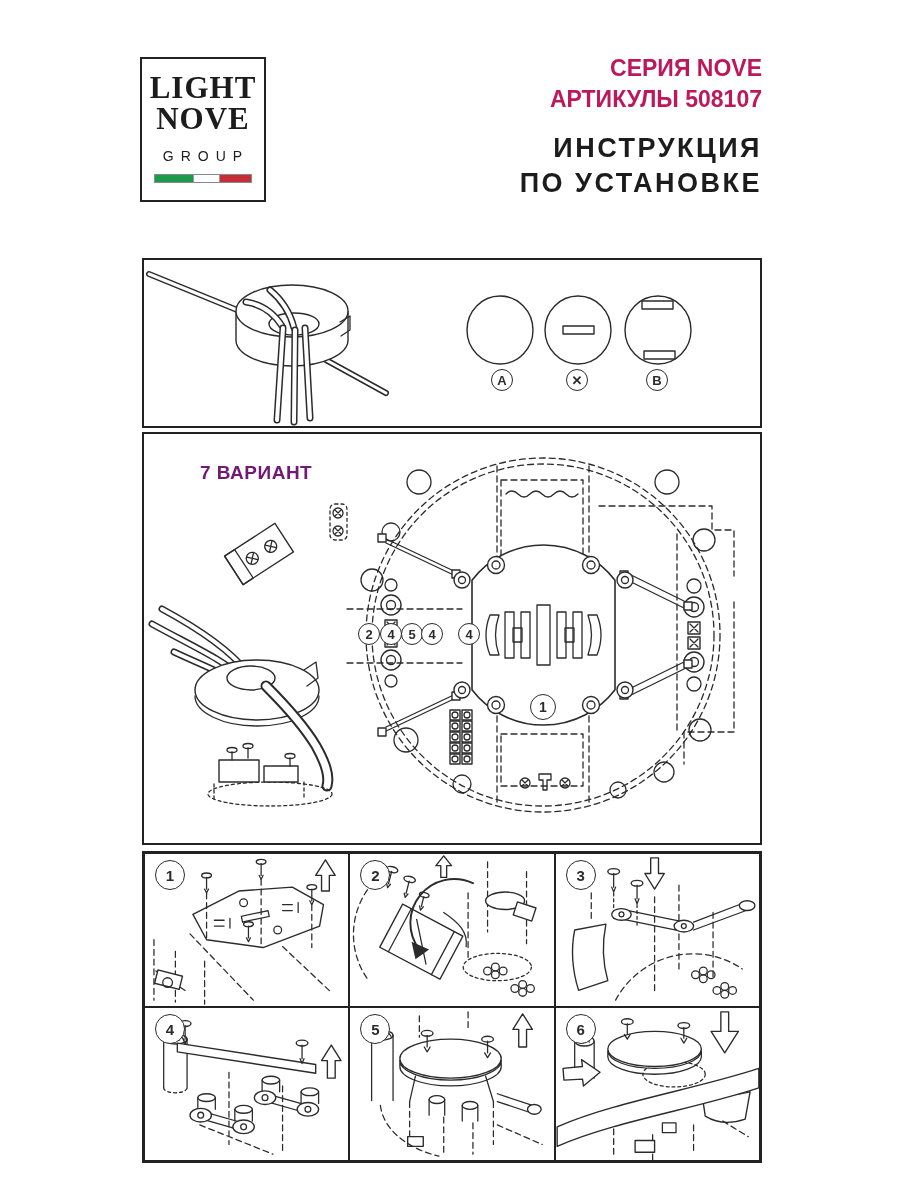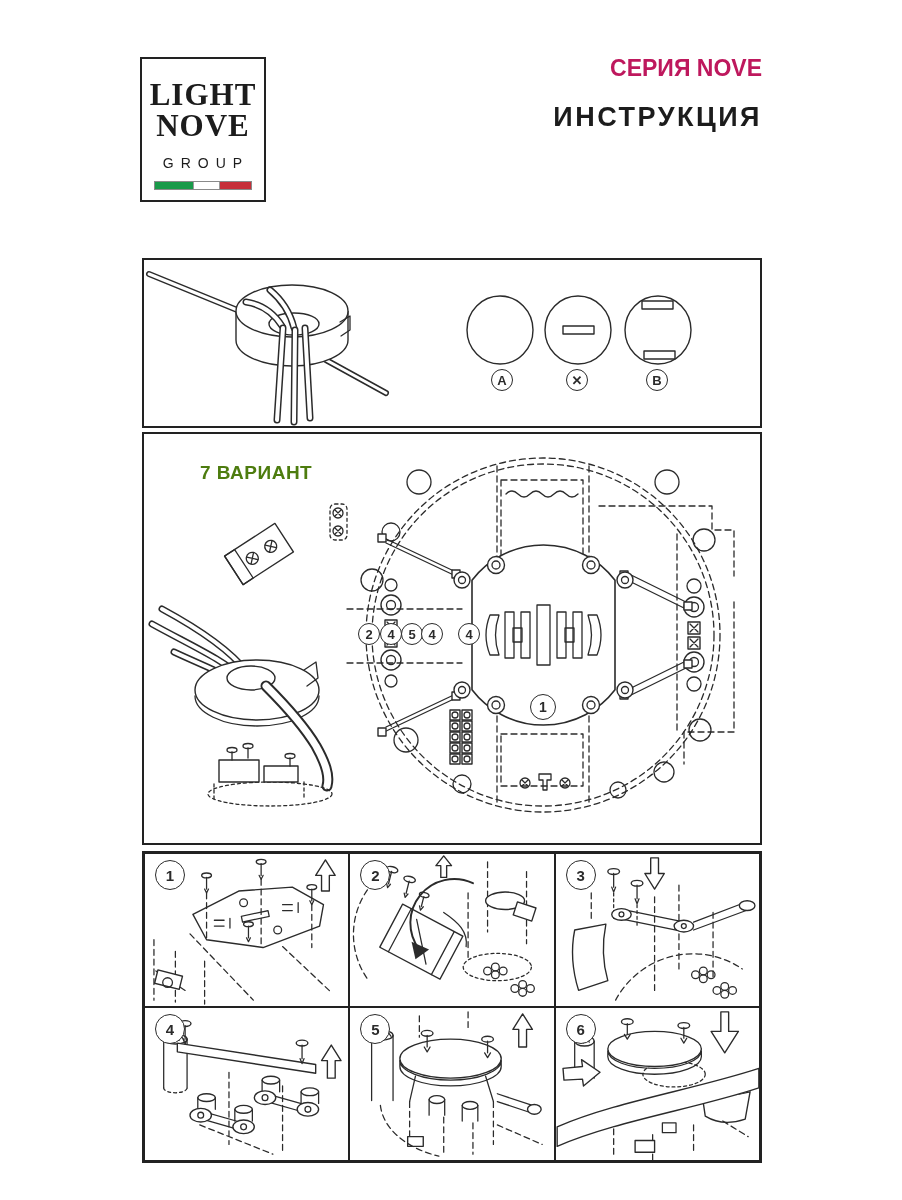--- a/index.html
+++ b/index.html
@@ -10,21 +10,21 @@
   .lnf{fill:#ffffff;stroke:#2b2b2b;stroke-width:1.4;stroke-linejoin:round;}
   .lnk{fill:#2b2b2b;stroke:none;}
   .dash{stroke-dasharray:6 4;}
   .dash2{stroke-dasharray:3 3;}
 
   
   #logo{position:absolute;left:140px;top:57px;width:126px;height:145px;
         border:2px solid #222;box-sizing:border-box;text-align:center;}
   #logo .w1,#logo .w2{font-family:"Liberation Serif", serif;font-weight:bold;
         font-size:31px;line-height:31px;letter-spacing:1px;color:#1c1c1c;}
-  #logo .w1{margin-top:20px;}
+  #logo .w1{margin-top:13px;}
   #logo .w3{font-size:14px;letter-spacing:7px;margin-top:14px;margin-left:6px;color:#1c1c1c;}
   #flagbar{width:98px;height:9px;margin:10px auto 0;border:1px solid #8a8a8a;
         box-sizing:border-box;display:flex;}
   #flagbar .fg{flex:4;}
   #flagbar .fw{flex:2.6;border-left:1px solid #9a9a9a;border-right:1px solid #9a9a9a;}
   #flagbar .fr{flex:3.2;}
 
   
   #titles{position:absolute;right:140px;top:53px;text-align:right;}
   #titles .small{font-size:23px;font-weight:bold;line-height:31px;color:#be185d;}
@@ -34,21 +34,21 @@
   
   .panel{position:absolute;border:2px solid #222;box-sizing:border-box;background:#fff;}
   #hw-panel{left:142px;top:258px;width:620px;height:170px;}
   #variant-panel{left:142px;top:432px;width:620px;height:413px;}
   #steps-grid{position:absolute;left:142px;top:851px;width:620px;height:312px;
         display:grid;grid-template-columns:1fr 1fr 1fr;grid-template-rows:1fr 1fr;
         border:2px solid #222;box-sizing:border-box;}
   .cell{position:relative;border:1px solid #222;box-sizing:border-box;overflow:hidden;}
 
   .variant-heading{position:absolute;left:56px;top:28px;font-size:19px;font-weight:bold;
-        letter-spacing:.5px;color:#4d7c0f;}
+        letter-spacing:.5px;color:#701a75;}
 
   .callout{position:absolute;width:22px;height:22px;border:1.6px solid #2b2b2b;border-radius:50%;
         background:#fff;display:flex;align-items:center;justify-content:center;
         font-size:13px;font-weight:bold;box-sizing:border-box;z-index:3;}
   .callout.big{width:26px;height:26px;font-size:14px;}
 
   .conn-label{position:absolute;width:22px;height:22px;border:1.6px solid #2b2b2b;border-radius:50%;
         background:#fff;display:flex;align-items:center;justify-content:center;
         font-size:13px;font-weight:bold;box-sizing:border-box;}
 
@@ -67,22 +67,24 @@
     <div class="w3">GROUP</div>
     <div id="flagbar">
       <div class="fg" style="background:#1a9a4a"></div>
       <div class="fw" style="background:#ffffff"></div>
       <div class="fr" style="background:#c62f39"></div>
     </div>
   </div>
 
   <div id="titles">
     <div class="small">СЕРИЯ NOVE</div>
+    <div class="small">АРТИКУЛЫ 508107</div>
     <div class="gap"></div>
     <div class="big">ИНСТРУКЦИЯ</div>
+    <div class="big">ПО УСТАНОВКЕ</div>
   </div>
 
   <div id="hw-panel" class="panel">
     <svg width="616" height="166" viewBox="0 0 616 166">
 
       <g>
         <path class="ln" style="stroke-width:6" d="M5 14 L103 54"></path>
         <path class="ln" style="stroke:#fff;stroke-width:3" d="M5 14 L103 54"></path>
         <path class="ln" style="stroke-width:6" d="M182 100 L242 133"></path>
         <path class="ln" style="stroke:#fff;stroke-width:3" d="M182 100 L242 133"></path>

